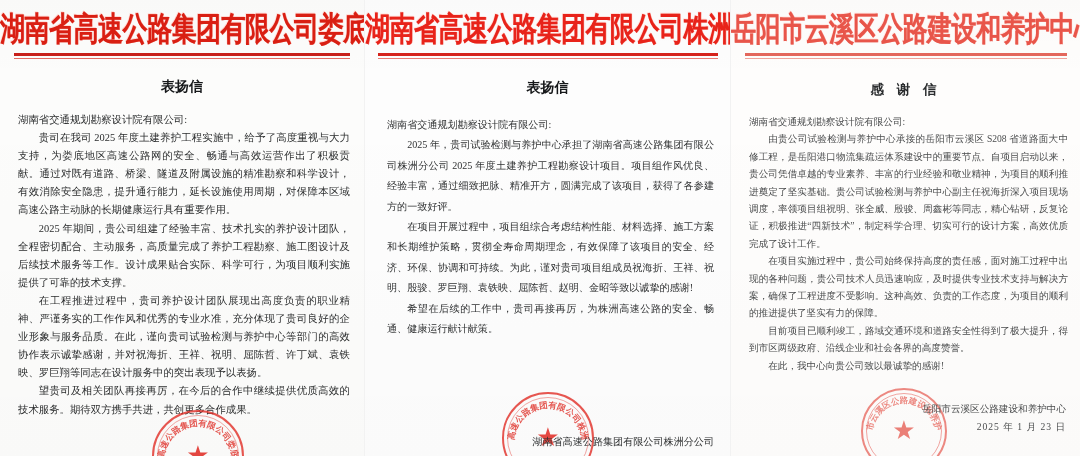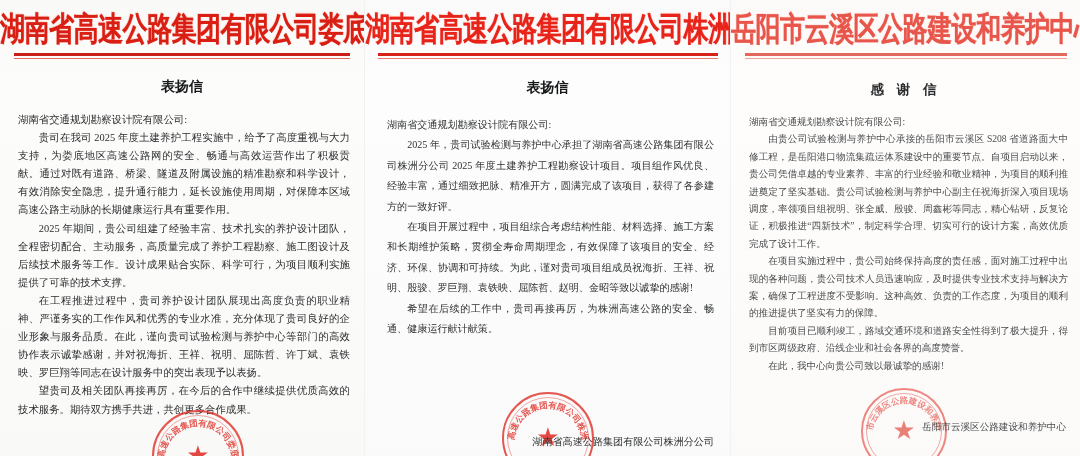--- a/index.html
+++ b/index.html
@@ -278,16 +278,17 @@
         <defs>
             <path id="arc3" d="M 11,47 A 32,32 0 0 1 75,47"></path>
           </defs>
         <text font-size="8.4"><textPath href="#arc3" startOffset="50%" text-anchor="middle">岳阳市云溪区公路建设和养护中心</textPath></text>
       </svg>
       <div class="seal-star">★</div>
     </div>
 
     <div class="sig-block">
       <div>岳阳市云溪区公路建设和养护中心</div>
+      <div class="sig-date">2025 年 1 月 23 日</div>
     </div>
   </div>
 
 </div>
 
 </body></html>

